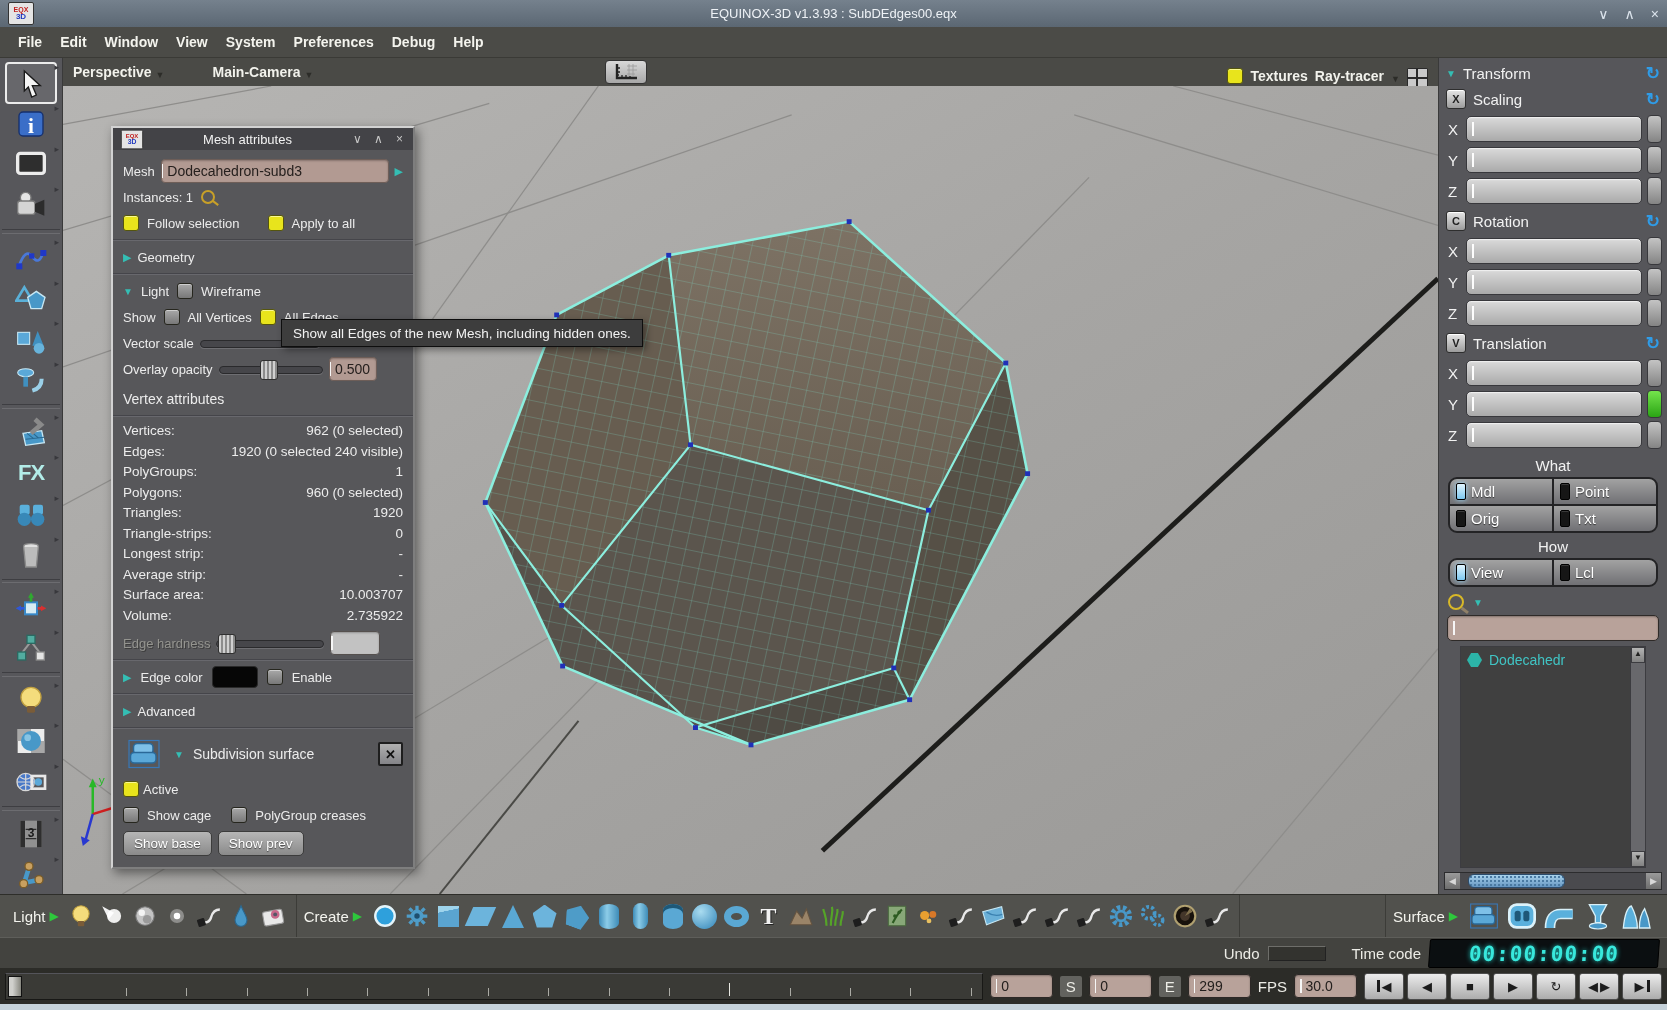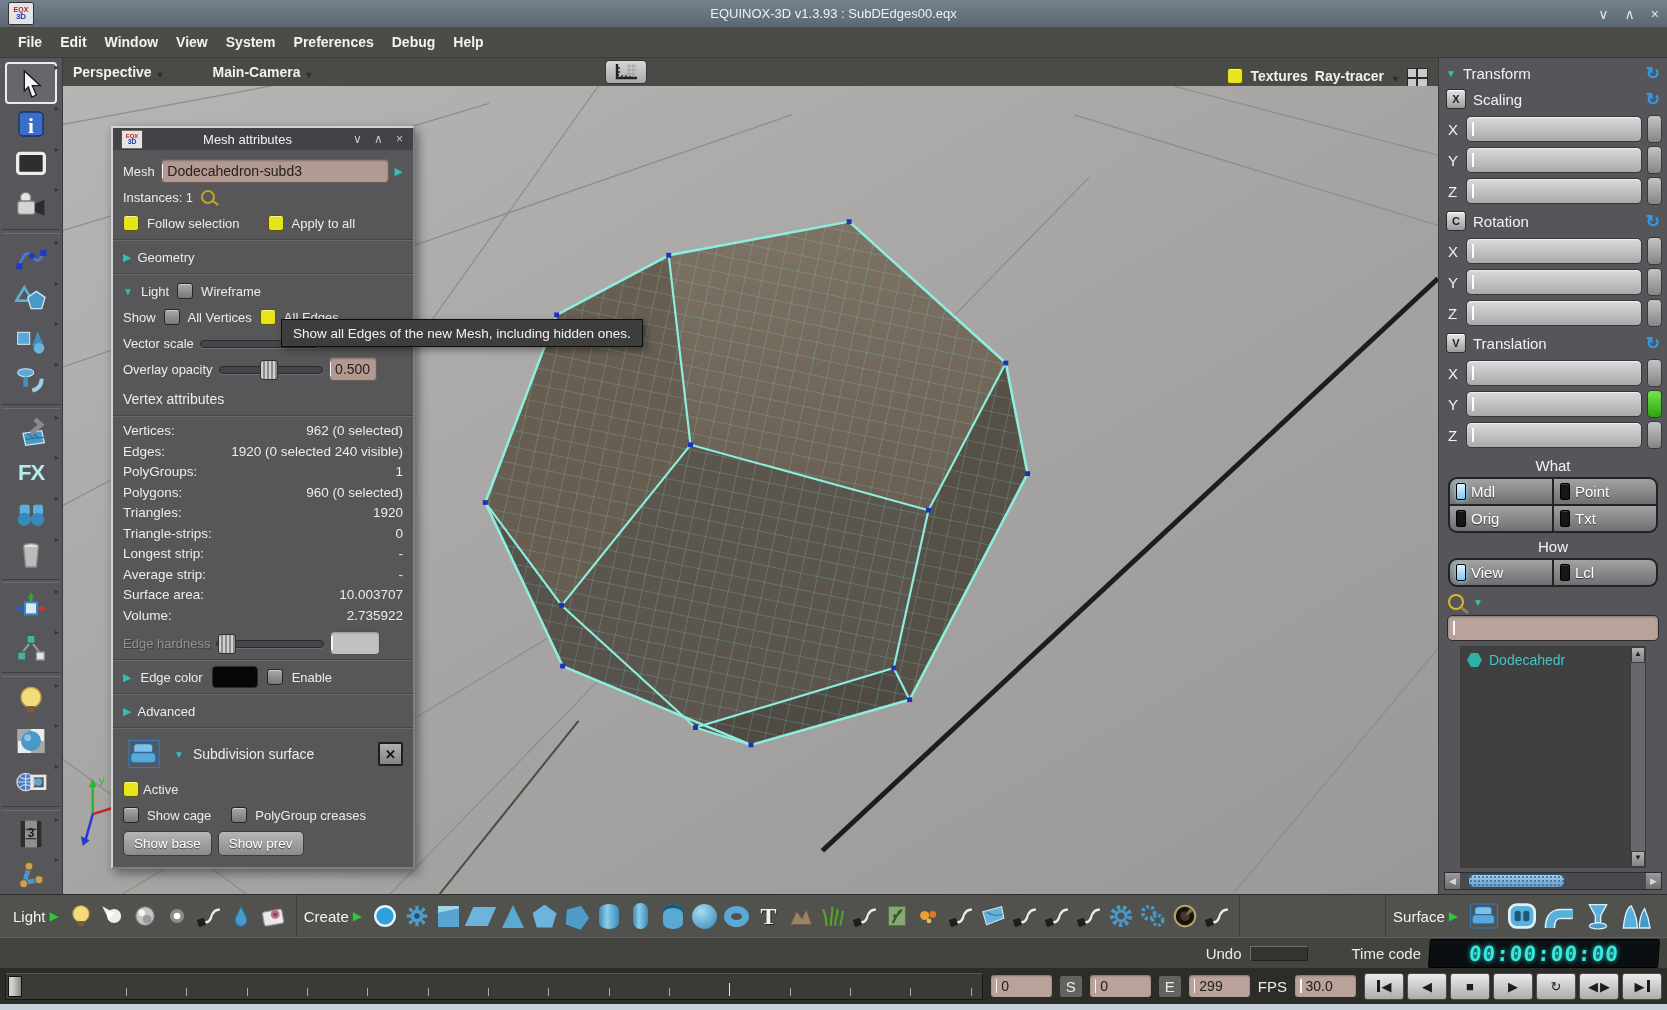--- a/index.html
+++ b/index.html
@@ -133,21 +133,21 @@
   .shp-cap{width:15px;height:26px;background:linear-gradient(90deg,#3e8cb8,#8ccce8 40%,#3e8cb8);border-radius:8px;}
   .shp-tube{width:20px;height:25px;background:#5aa8d4;border-radius:10px/6px;box-shadow:inset 0 4px 0 #1e5878;}
   .shp-sph{width:25px;height:25px;border-radius:50%;background:radial-gradient(circle at 35% 30%,#aadcf0,#3084b8);}
   .shp-torus{width:25px;height:21px;border-radius:50%;border:7px solid #5aa8d4;box-sizing:border-box;}
   .shp-hex{width:15px;height:14px;background:#2cb4a8;clip-path:polygon(27% 0,73% 0,100% 50%,73% 100%,27% 100%,0 50%);}
 
   
   .statusrow{height:30px;background:#43433f;border-top:1px solid #5e5e5a;display:flex;align-items:center;color:#ecece6;font-size:15px;flex:0 0 auto;padding:0 6px;}
   .undo-wrap{margin-left:auto;display:flex;align-items:center;gap:8px;}
   .undo-field{width:56px;height:13px;background:#33332f;border:1px solid #6e6e6a;border-bottom-color:#222;border-right-color:#222;}
-  .tc-wrap{display:flex;align-items:center;gap:8px;margin-left:44px;margin-right:2px;}
+  .tc-wrap{display:flex;align-items:center;gap:8px;margin-left:26px;margin-right:2px;}
   .lcd{width:228px;height:27px;background:#0b0f11;border:1px solid #000;border-radius:2px;display:flex;align-items:center;justify-content:center;font-family:"DejaVu Sans Mono",monospace;font-weight:bold;font-size:21px;color:#38e8dc;letter-spacing:1px;text-shadow:0 0 5px #20c8c0;transform:skewX(-4deg);}
 
   
   .timelinerow{height:36px;background:#2c2c28;display:flex;align-items:center;gap:7px;padding:0 5px;flex:0 0 auto;}
   .scrubber{flex:1;height:25px;background:#3a3a36;border:1px solid #181816;border-top-color:#54545a;position:relative;}
   .scrub-handle{position:absolute;left:2px;top:2px;width:12px;height:19px;background:linear-gradient(90deg,#d0d0cc 30%,#86867e);border:1px solid #111;}
   .ticks{position:absolute;left:120px;right:10px;bottom:3px;display:flex;justify-content:space-between;align-items:flex-end;}
   .tick{width:1px;height:8px;background:#aaaaa4;}
   .tick.tall{height:13px;background:#e8e8e2;}
   .tl-field{width:56px;height:22px;background:#b8a29a;border:1px solid #2c2826;border-radius:4px;display:flex;align-items:center;padding-left:5px;color:#24201e;font-size:14px;flex:0 0 auto;box-shadow:inset 0 1px 2px rgba(0,0,0,.3);}

